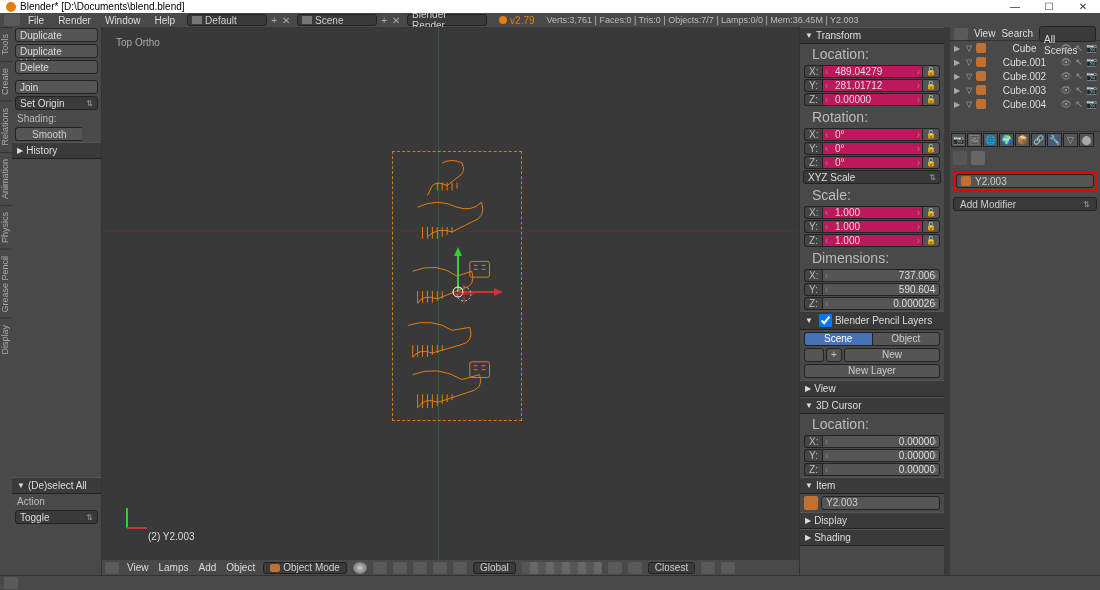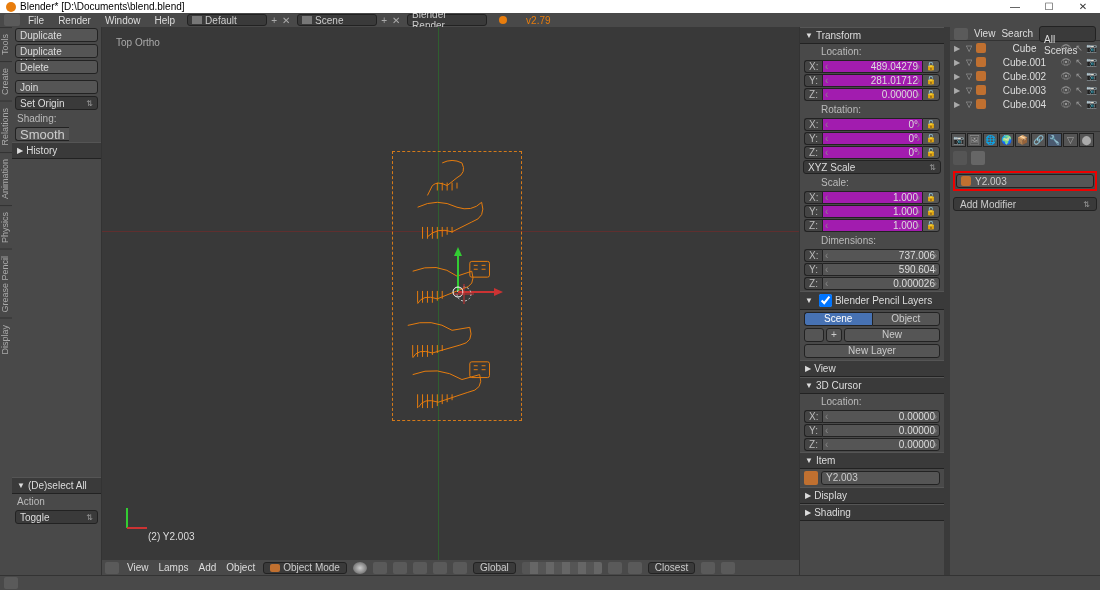--- a/index.html
+++ b/index.html
@@ -12,21 +12,21 @@
 .menubar .mlabel { padding:0 6px; color:#ddd; }
 .menubar .layoutbox { background:#3a3a3a; border:1px solid #222; border-radius:3px; height:12px; display:flex; align-items:center; padding:0 4px; margin-left:4px; }
 .menubar .stats { color:#bbb; margin-left:10px; font-size:9px; }
 .menubar .x-icon { width:10px; text-align:center; color:#aaa; }
 .body { display:flex; height:548px; }
 .left-tabs { width:12px; background:#494949; display:flex; flex-direction:column; }
 .left-tabs .tab { writing-mode:vertical-rl; transform:rotate(180deg); padding:6px 0; text-align:center; color:#aaa; font-size:9px; border-bottom:1px solid #333; }
 .left-panel { width:90px; background:#494949; display:flex; flex-direction:column; border-right:1px solid #333; }
 .btnlike { background:#555; border:1px solid #222; border-radius:3px; padding:1px 4px; margin:1px 3px; color:#ddd; font-size:10px; text-align:left; height:14px; line-height:12px; }
 .btnrow { display:flex; margin:1px 3px; gap:0; }
-.btnrow .half { flex:1; background:#555; border:1px solid #222; padding:1px 4px; font-size:13px; height:14px; line-height:12px; }
+.btnrow .half { flex:1; background:#555; border:1px solid #222; padding:1px 16px; font-size:10px; height:14px; line-height:12px; }
 .btnrow .half:first-child { border-radius:3px 0 0 3px; border-right:none; }
 .btnrow .half:last-child { border-radius:0 3px 3px 0;margin-left:48px; }
 .shading-label { padding:2px 5px; color:#bbb; font-size:10px; }
 .panel-head { background:#3a3a3a; padding:2px 5px; color:#ddd; font-size:10px; border-top:1px solid #555; border-bottom:1px solid #222; display:flex; align-items:center; }
 .panel-head .tri { margin-right:3px; font-size:8px; }
 .dropdown { background:#3a3a3a; border:1px solid #222; border-radius:3px; padding:1px 4px; margin:1px 3px; color:#ddd; font-size:10px; height:14px; display:flex; justify-content:space-between; align-items:center; }
 .dropdown::after { content:"⇅"; font-size:8px; color:#999; }
 .viewport { flex:1; background:#393939; position:relative; overflow:hidden; }
 .vp-label { position:absolute; top:10px; left:14px; color:#aaa; font-size:10px; }
 .vp-axis-v { position:absolute; left:336px; top:0; bottom:0; width:1px; background:#2f5f2f; }
@@ -37,24 +37,24 @@
 .vp-toolbar .micon { width:14px; height:12px; background:#5a5a5a; border-radius:2px; }
 .vp-toolbar .mlabel { color:#ddd; padding:0 2px; }
 .vp-toolbar .modebox { background:#3a3a3a; border:1px solid #222; border-radius:3px; padding:0 6px; height:12px; display:flex; align-items:center; }
 .vp-shape-bound { position:absolute; left:290px; top:124px; width:130px; height:270px; border:1px dashed #d47a1a; pointer-events:none; }
 .vp-shape-bound svg { width:100%; height:100%; }
 .vp-cursor { position:absolute; left:352px; top:257px; width:20px; height:20px; pointer-events:none; }
 .vp-manip { position:absolute; left:356px; top:255px; pointer-events:none; }
 .right-n { width:145px; background:#494949; border-left:1px solid #333; overflow:hidden; }
 .rn-head { background:#3a3a3a; padding:2px 5px; color:#ddd; font-size:10px; display:flex; align-items:center; border-top:1px solid #555; border-bottom:1px solid #222; }
 .rn-head .tri { margin-right:3px; font-size:8px; }
-.rn-sub { padding:2px 21px; color:#bbb; font-size:10px; }
+.rn-sub { padding:2px 12px; color:#bbb; font-size:14px; }
 .numfield { display:flex; margin:1px 4px; }
 .numfield .l { background:#444; border:1px solid #222; border-right:none; border-radius:3px 0 0 3px; padding:0 4px; height:13px; line-height:12px; width:18px; text-align:center; color:#bbb; }
-.numfield .v { flex:1; background:#a21caf; border:1px solid #222; border-right:none; height:13px; line-height:12px; padding:0 4px; text-align:right; color:#ddd; position:relative; }
+.numfield .v { flex:1; background:#be185d; border:1px solid #222; border-right:none; height:13px; line-height:12px; padding:0 12px; color:#ddd; position:relative; }
 .numfield .v::before { content:"‹"; position:absolute; left:2px; color:#888; }
 .numfield .v::after { content:"›"; position:absolute; right:2px; color:#888; }
 .numfield .b { width:18px; background:#555; border:1px solid #222; border-radius:0 3px 3px 0; height:13px; text-align:center; line-height:12px; color:#aaa; font-size:8px; }
 .numfield2 { display:flex; margin:1px 4px; }
 .numfield2 .l { background:#444; border:1px solid #222; border-right:none; border-radius:3px 0 0 3px; padding:0 4px; height:13px; line-height:12px; width:18px; text-align:center; color:#bbb; }
 .numfield2 .v { flex:1; background:#555; border:1px solid #222; border-radius:0 3px 3px 0; height:13px; line-height:12px; padding:0 4px; text-align:right; color:#ddd; position:relative; }
 .numfield2 .v::before { content:"‹"; position:absolute; left:2px; color:#888; }
 .numfield2 .v::after { content:"›"; position:absolute; right:2px; color:#888; }
 .gp-toggle { display:flex; margin:2px 4px; }
 .gp-toggle .seg { flex:1; background:#555; border:1px solid #222; text-align:center; height:14px; line-height:12px; font-size:10px; }
@@ -120,24 +120,25 @@
   <span class="x-icon">✕</span>
   <div class="layoutbox" style="width:80px;">
     <span style="width:10px;height:8px;background:#777;margin-right:3px;"></span>
     <span>Scene</span>
   </div>
   <span class="x-icon">+</span>
   <span class="x-icon">✕</span>
   <div class="layoutbox" style="width:80px;">
     <span>Blender Render</span>
   </div>
-  <span class="stats" style="color:#e87d0d;display:inline-flex;align-items:center;gap:19px;justify-content:flex-end;">
+  <span class="stats" style="color:#e87d0d;display:inline-flex;align-items:center;gap:3px;justify-content:flex-end;">
       <span style="display:inline-block;width:8px;height:8px;background:#e87d0d;border-radius:50%;"></span>
       <span>v2.79</span>
     </span>
+  <span class="stats">Verts:3,761 | Faces:0 | Tris:0 | Objects:7/7 | Lamps:0/0 | Mem:36.45M | Y2.003</span>
 </div>
 
 <div class="body">
 
   <div class="left-tabs">
     <div class="tab">Tools</div>
     <div class="tab">Create</div>
     <div class="tab">Relations</div>
     <div class="tab">Animation</div>
     <div class="tab">Physics</div>

